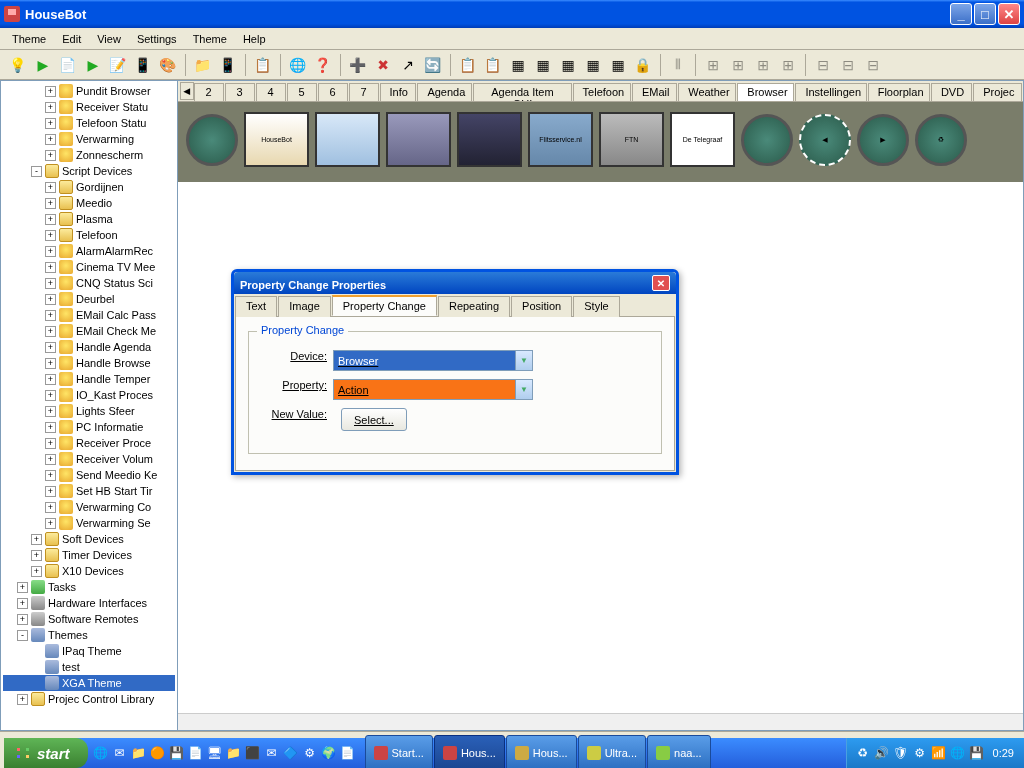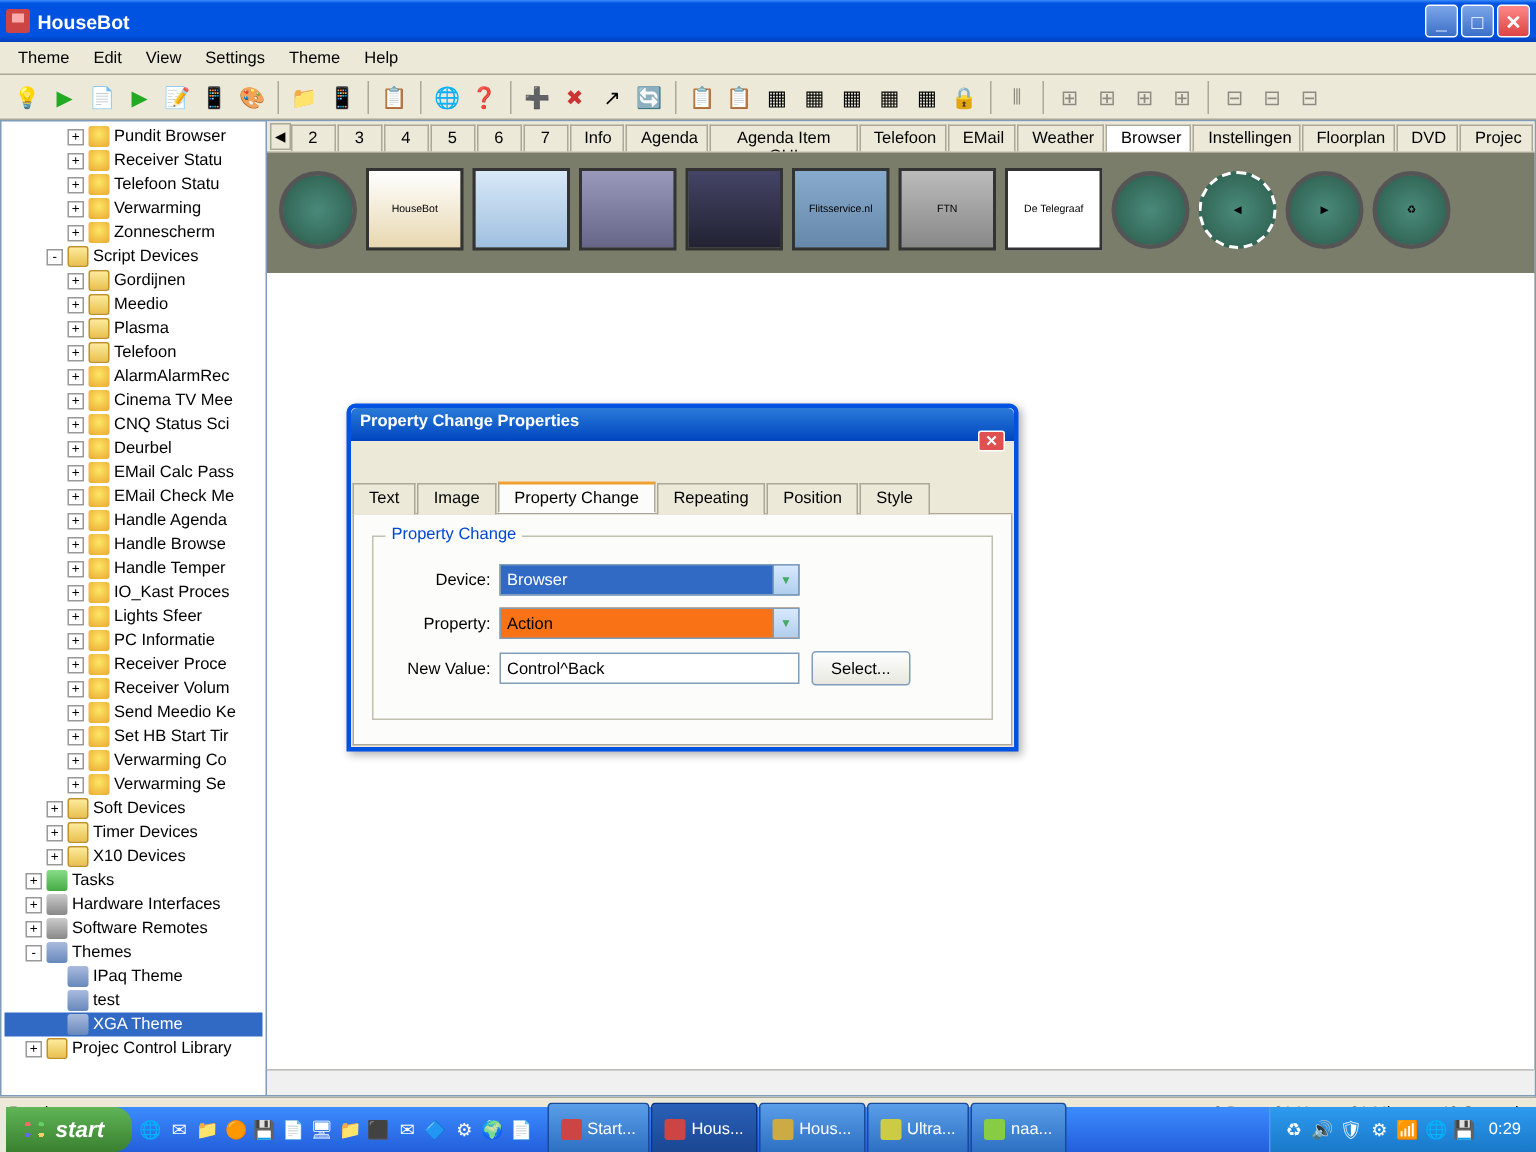--- a/index.html
+++ b/index.html
@@ -49,30 +49,30 @@
 
 .content-body { flex: 1; background: #7a7d6a; position: relative; overflow: auto; }
 .thumb-strip { display: flex; gap: 6px; padding: 10px 8px 16px 8px; align-items: center; background: #7a7d6a; }
 .thumb { width: 65px; height: 55px; background: linear-gradient(#ddd,#aaa); border: 2px solid #333; cursor: pointer; display: flex; align-items: center; justify-content: center; font-size: 7px; text-align: center; overflow: hidden; }
 .thumb.round { border-radius: 50%; width: 52px; height: 52px; background: radial-gradient(#4a8a7a, #2a5a4a); border: 3px solid #555; }
 .thumb.selected { border: 2px dashed white; }
 .content-white { position: absolute; left: 0; right: 0; top: 80px; bottom: 0; background: white; }
 
 
 .dialog { position: absolute; left: 231px; top: 269px; width: 448px; background: #ece9d8; border: 3px solid #0053e1; border-radius: 6px 6px 0 0; box-shadow: 2px 2px 6px rgba(0,0,0,0.3); }
-.dialog-title { height: 22px; background: linear-gradient(#2a7bd8,#0045c0); color: white; font-weight: bold; font-size: 11px; padding: 3px 6px; display: flex; align-items: flex-start; border-radius: 4px 4px 0 0; flex-direction: column; }
+.dialog-title { height: 22px; background: linear-gradient(#2a7bd8,#0045c0); color: white; font-weight: bold; font-size: 11px; padding: 3px 6px; display: flex; align-items: flex-end; border-radius: 4px 4px 0 0; }
 .dialog-title .close-x { margin-left: auto; width: 18px; height: 16px; background: #e05050; border: 1px solid white; border-radius: 2px; display: flex; align-items: center; justify-content: center; cursor: pointer; font-size: 10px; }
-.dialog-body { padding: 1px; margin-top: 26px; }
+.dialog-body { padding: 1px; }
 .dialog-tabs { display: flex; border-bottom: 1px solid #aca899; font-size: 11px; }
 .dtab { padding: 3px 10px; border: 1px solid #aca899; border-bottom: none; background: #ece9d8; margin-right: 1px; cursor: pointer; position: relative; top: 1px; }
 .dtab.active { background: #fcfcfa; border-bottom: 1px solid #fcfcfa; border-top: 2px solid #f0a030; top: 0; }
 .dialog-panel { background: #fcfcfa; border: 1px solid #aca899; border-top: none; padding: 14px 12px 16px 12px; }
 .fieldset { border: 1px solid #c0c0b0; padding: 18px 12px 14px 12px; position: relative; }
 .fieldset-legend { position: absolute; top: -8px; left: 8px; background: #fcfcfa; padding: 0 4px; color: #0046d5; font-size: 11px; }
-.form-row { display: flex; align-items: center; margin-bottom: 8px; }
+.form-row { display: flex; align-items: flex-start; margin-bottom: 8px; text-decoration: underline; }
 .form-label { width: 72px; text-align: right; padding-right: 6px; font-size: 11px; }
 .form-select { flex: 0 0 200px; height: 21px; border: 1px solid #7f9db9; background: #f97316; font-size: 11px; padding: 0 4px; display: flex; align-items: center; position: relative; }
 .form-select.hl { background: #316ac5; color: white; }
 .form-select .dd { position: absolute; right: 0; top: 0; width: 17px; height: 100%; background: linear-gradient(#d8e9ff,#b0ceee); border-left: 1px solid #7f9db9; display: flex; align-items: center; justify-content: center; font-size: 8px; color: #4a6; cursor: pointer; }
 .form-input { flex: 0 0 200px; height: 21px; border: 1px solid #7f9db9; background: white; font-size: 11px; padding: 2px 4px; }
 .btn { height: 23px; padding: 0 12px; border: 1px solid #7f9db9; background: linear-gradient(#fefefe,#e8e8e0); border-radius: 3px; cursor: pointer; font-size: 11px; margin-left: 8px; }
 .check-row { display: flex; align-items: center; margin-top: 14px; font-size: 11px; }
 .check-row input { margin-right: 5px; accent-color: #7f9db9; }
 
 
@@ -531,21 +531,20 @@
         </div>
         <div class="form-row">
           <div class="form-label">Property:</div>
           <div class="form-select">
             <span>Action</span>
             <div class="dd">▼</div>
           </div>
         </div>
         <div class="form-row">
           <div class="form-label">New Value:</div>
-          <input class="form-input" value="Control^Back" style="">
           <button class="btn">Select...</button>
         </div>
       </div>
     </div>
   </div>
 </div>
 
 <div class="statusbar">
   <span>Ready</span>
   <span class="status-r">2 Days, 21 Hours, 21 Minutes, 48 Seconds</span>

